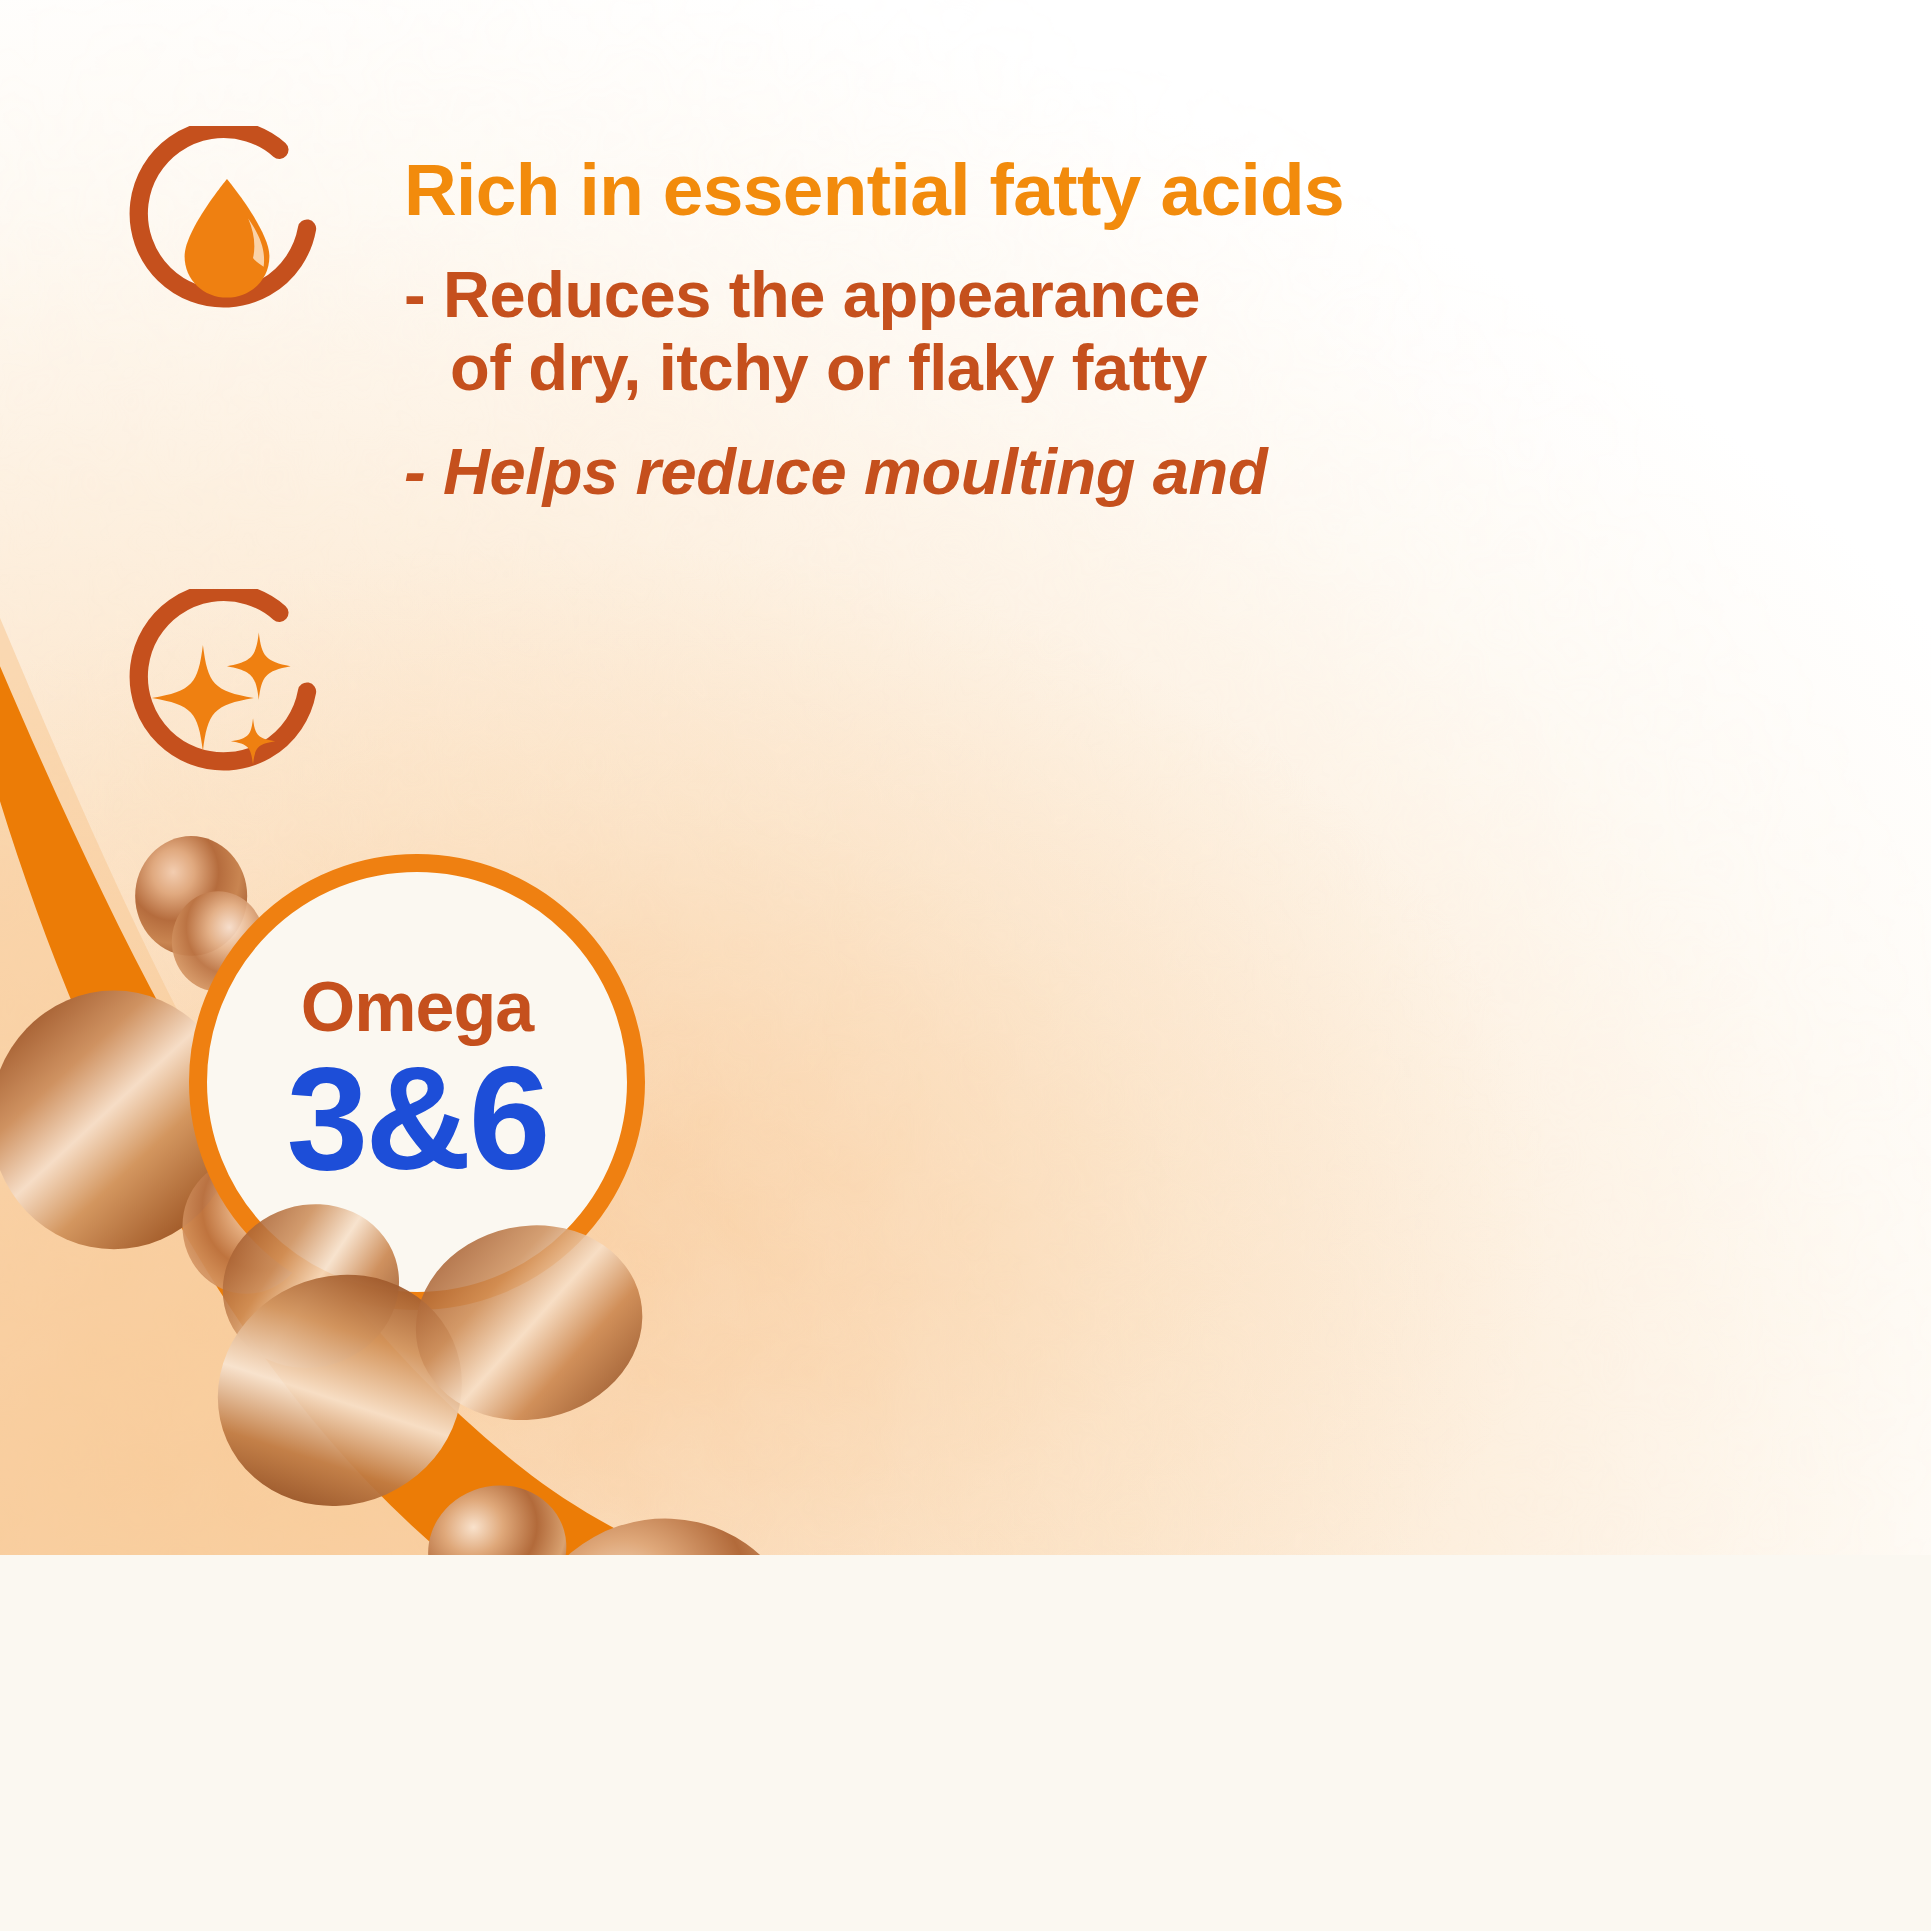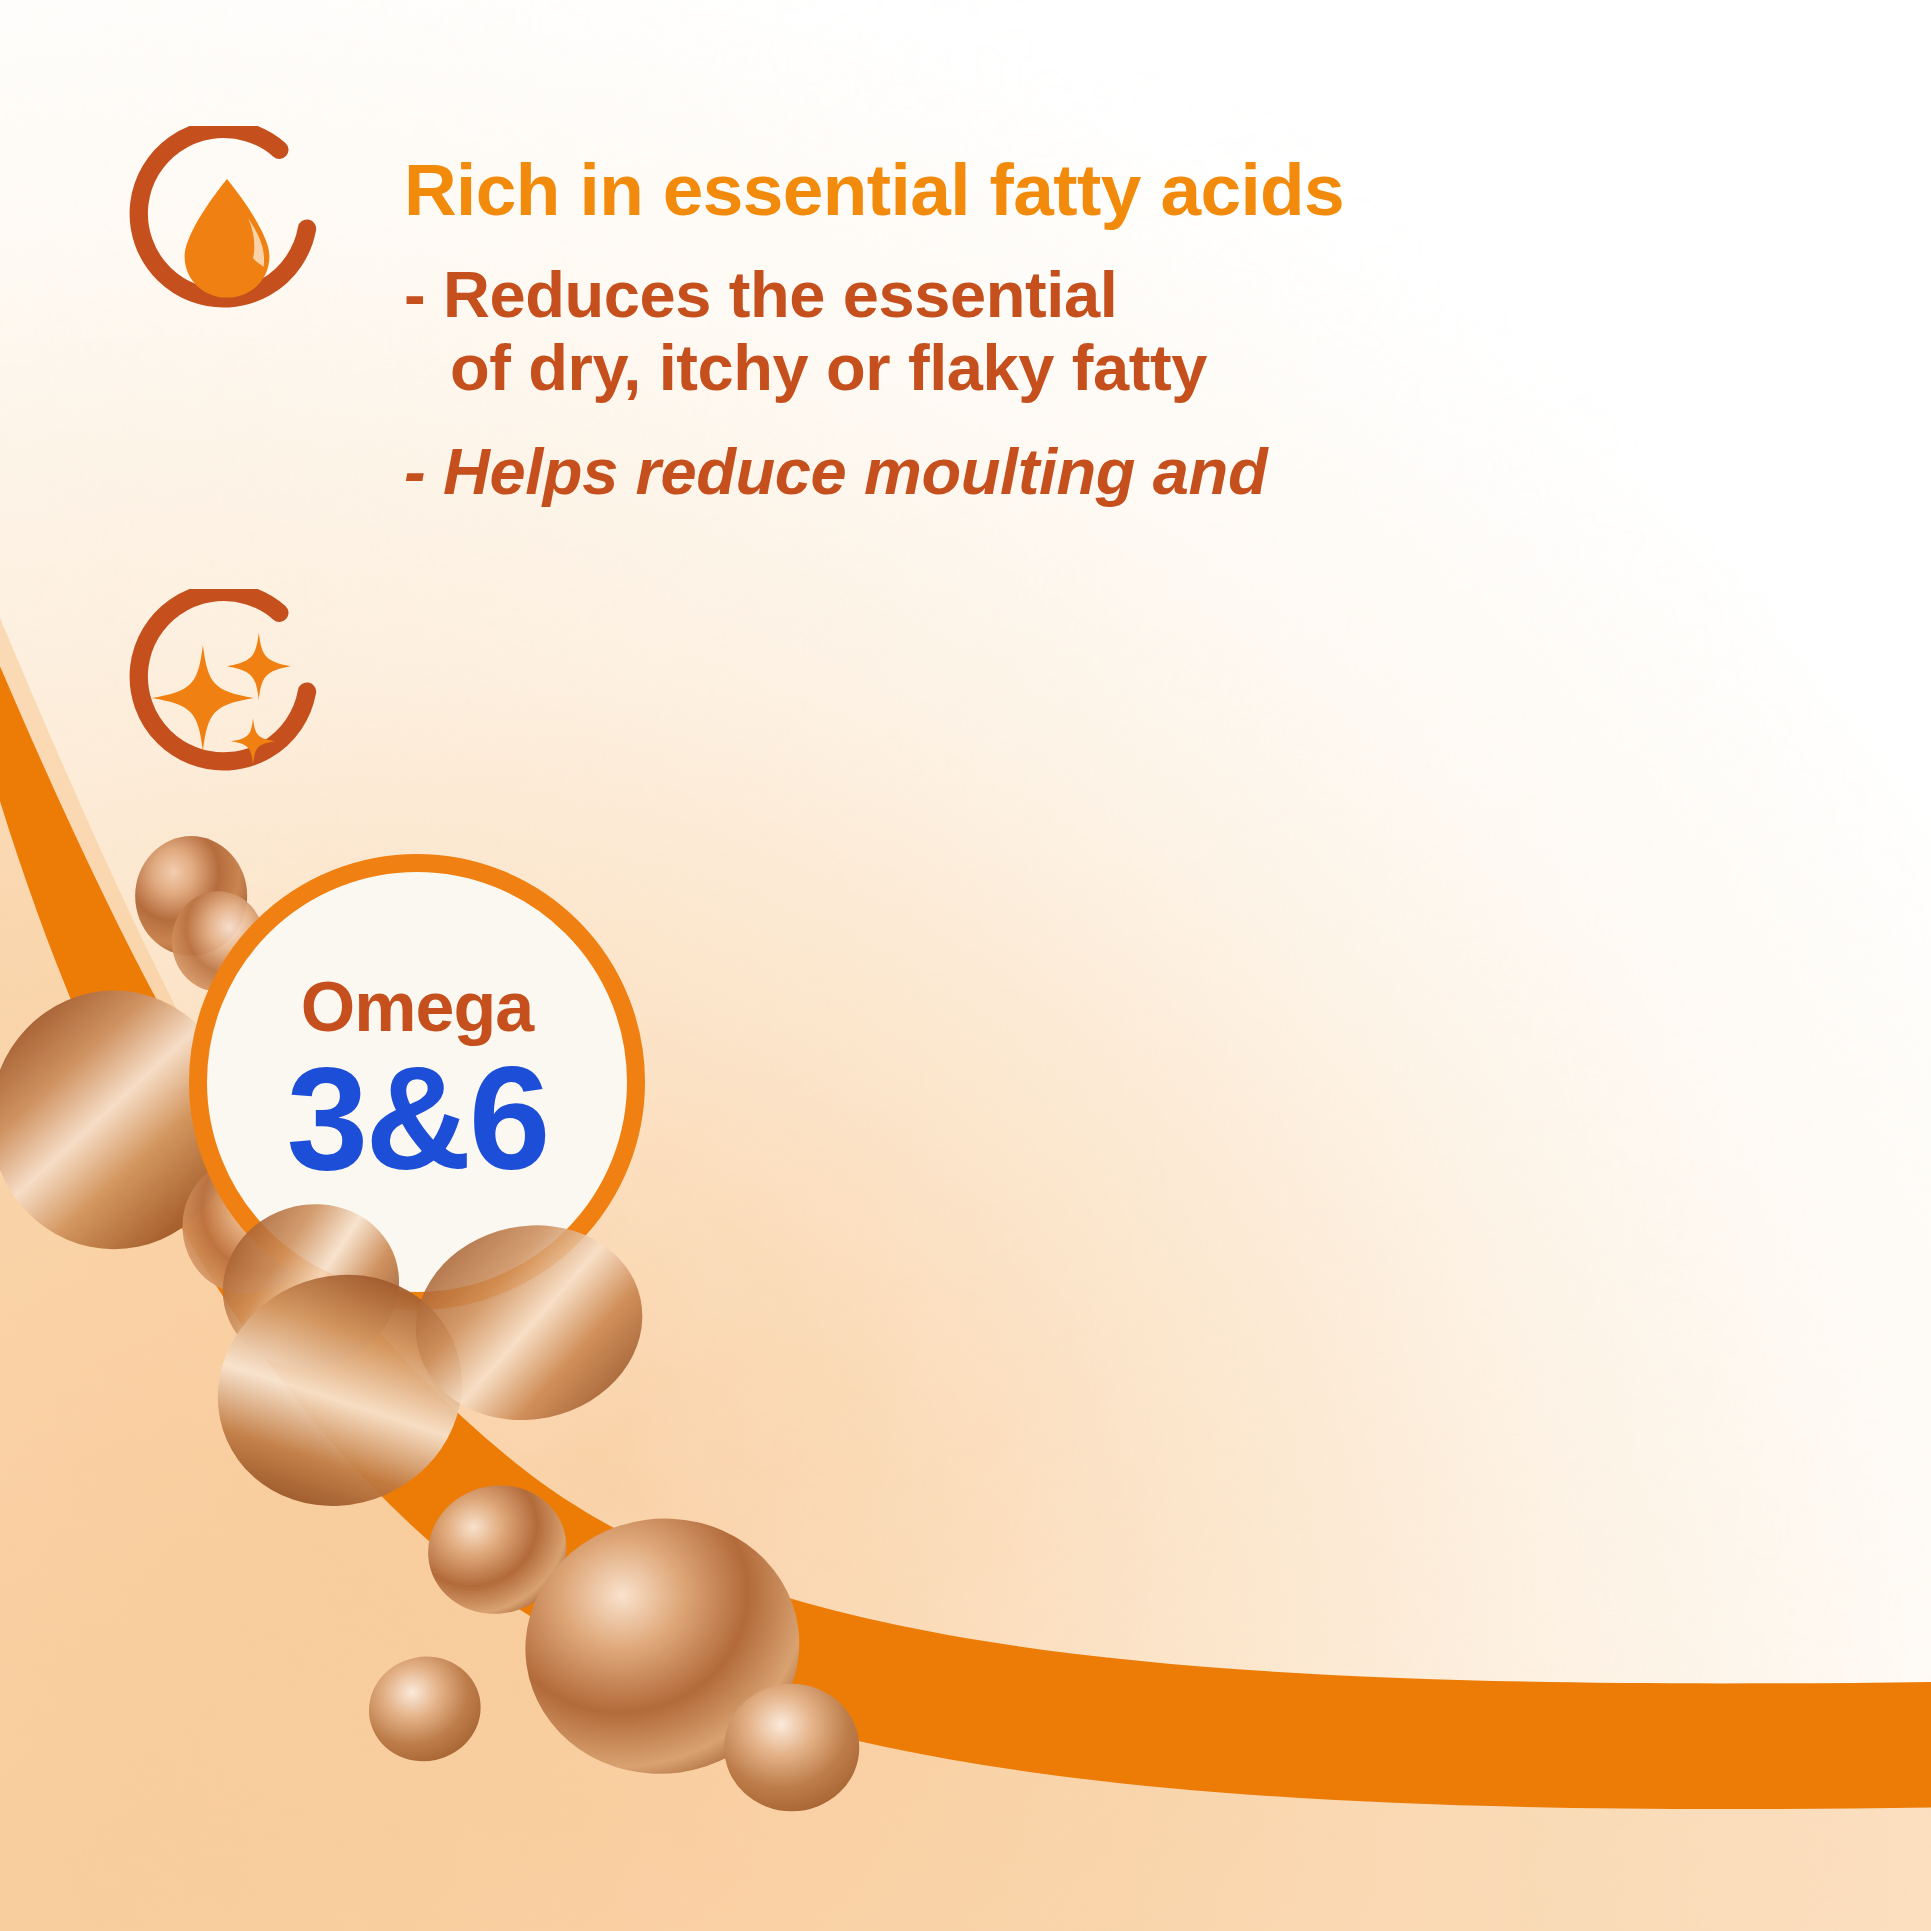--- a/index.html
+++ b/index.html
@@ -2,21 +2,21 @@
 <html><head>
 <meta charset="utf-8">
 <style>
   html,body{margin:0;padding:0;}
   body{
     width:1931px;height:1931px;overflow:hidden;
     font-family:"Liberation Sans",sans-serif;
     background:#fbf8f1;
   }
   .canvas{
-    position:relative;width:1931px;height:1931px;overflow:hidden;
+    position:relative;width:1931px;height:1555px;overflow:hidden;
     background:#fbf8f1;
   }
   
   .bg-base{
     position:absolute;inset:0;
     background:
       radial-gradient(120% 110% at 8% 96%, #f9cfa2 0%, #fbdcbb 22%, #fce6cc 40%, #fdf0e0 58%, #fefaf4 76%, #ffffff 92%);
   }
   .bg-warm{
     position:absolute;inset:0;
@@ -119,21 +119,21 @@
     <path d="M176,33 A88,88 0 1 0 193,118" fill="none" stroke="#c5501d" stroke-width="19" stroke-linecap="round" transform="rotate(-8 110 112)"></path>
     <path d="M85,58 C90,98 96,106 138,113 C96,120 90,128 85,168 C80,128 74,120 32,113 C74,106 80,98 85,58 Z" fill="#ef8011"></path>
     <path d="M143,45 C146,70 150,75 176,80 C150,85 146,90 143,115 C140,90 136,85 110,80 C136,75 140,70 143,45 Z" fill="#ef8011"></path>
     <path d="M137,134 C139,152 142,155 160,158 C142,161 139,164 137,182 C135,164 132,161 114,158 C132,155 135,152 137,134 Z" fill="#ef8011"></path>
   </svg>
 
   <div class="txt h1" id="head-1">Rich in essential fatty acids</div>
 
   <div class="txt bullet" id="bullet-1">
     <span class="dash">-</span>
-    <span>Reduces the essential</span>
+    <span>Reduces the appearance</span>
     <span class="ind">of dry, itchy or flaky fatty</span>
   </div>
 
   <div class="txt bullet" id="bullet-2">
     <span class="dash">-</span>
     <span>Helps reduce moulting and</span>
   </div>
 
   <div class="txt h1" id="head-2">
     <br>

